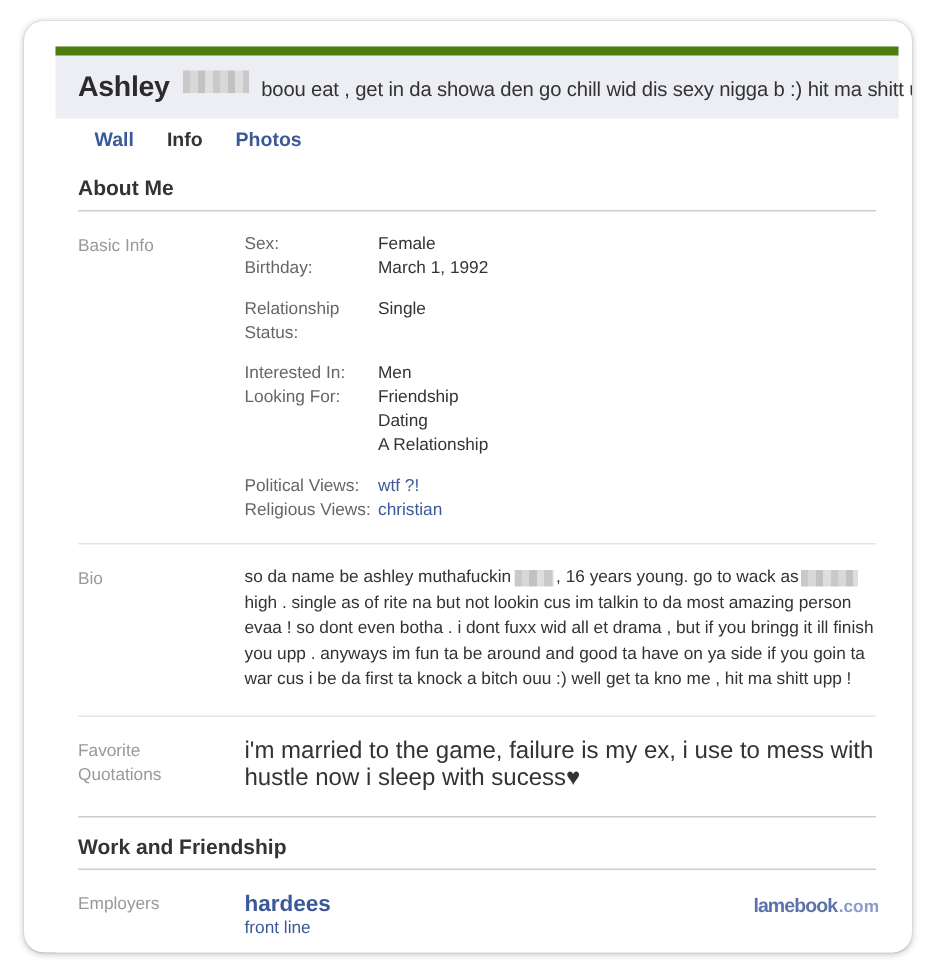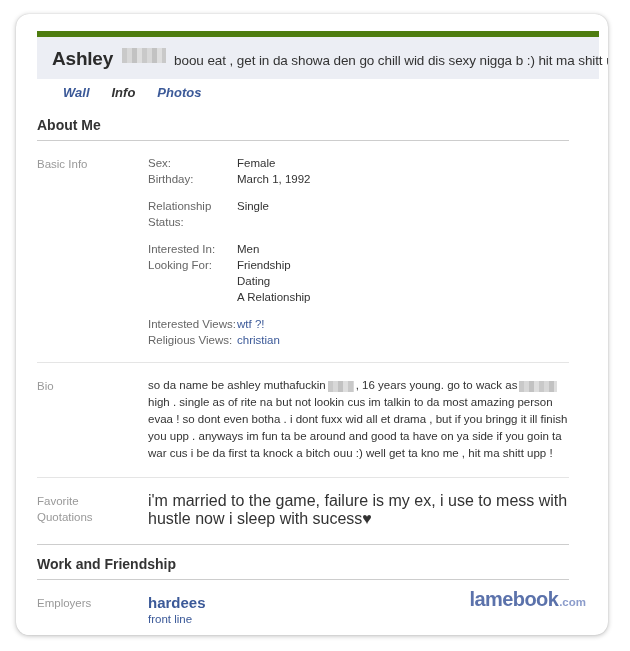--- a/index.html
+++ b/index.html
@@ -86,42 +86,41 @@
 
   
   .tabs {
     position: absolute;
     left: 36px;
     top: 66px;
     height: 26px;
     display: flex;
     align-items: flex-end;
     z-index: 4;
-    font-style: italic;
   }
   .tab {
     font-size: 13px;
     font-weight: bold;
     color: #3b5998;
     padding: 5px 11px 6px 11px;
     line-height: 15px;
     background: transparent;
     border-radius: 3px 3px 0 0;
     cursor: pointer;
     white-space: nowrap;
   }
   .tab.active {
     background: #ffffff;
     color: #333333;
   }
 
   
   .content {
     position: absolute;
-    left: 6px;
+    left: 21px;
     top: 92px;
     width: 562px;
     background: #ffffff;
   }
 
   .section-title {
     font-size: 14px;
     font-weight: bold;
     color: #333333;
     padding: 11px 15px 7px 15px;
@@ -226,21 +225,21 @@
   
   .watermark {
     position: absolute;
     right: 22px;
     bottom: 24px;
     display: flex;
     align-items: baseline;
     user-select: none;
   }
   .wm-main {
-    font-size: 20px;
+    font-size: 13px;
     font-weight: bold;
     color: #5b72ab;
     letter-spacing: -0.6px;
   }
   .wm-tld {
     font-size: 11.5px;
     font-weight: bold;
     color: #8b9ccb;
     margin-left: 1px;
   }
@@ -300,21 +299,21 @@
             <div class="field">
               <span class="field-key">Looking For:</span>
               <span class="field-val">Friendship</span>
             </div>
             <div class="sub-val">Dating</div>
             <div class="sub-val">A Relationship</div>
           </div>
 
           <div class="field-group">
             <div class="field">
-              <span class="field-key">Interested Views:</span>
+              <span class="field-key">Political Views:</span>
               <span class="field-val link">wtf ?!</span>
             </div>
             <div class="field">
               <span class="field-key">Religious Views:</span>
               <span class="field-val link">christian</span>
             </div>
           </div>
 
         </div>
       </div>

